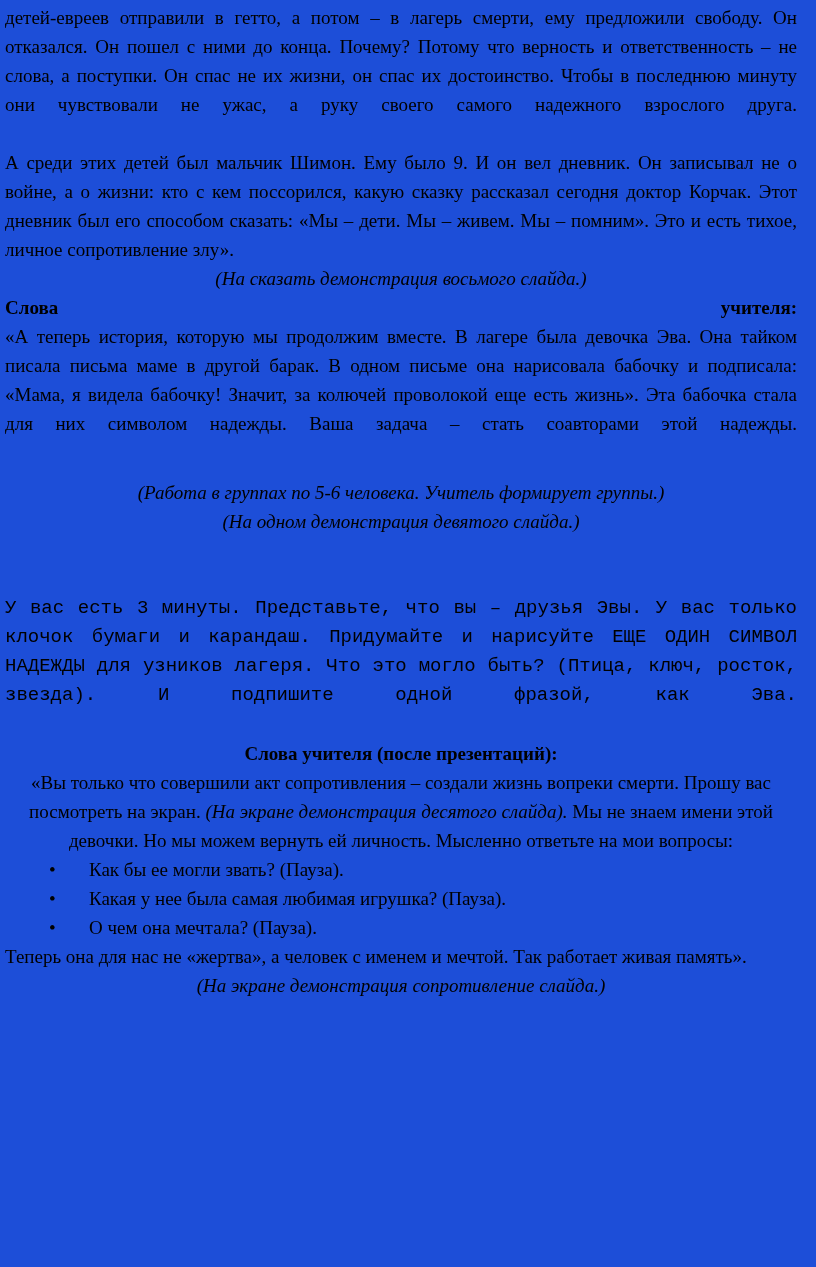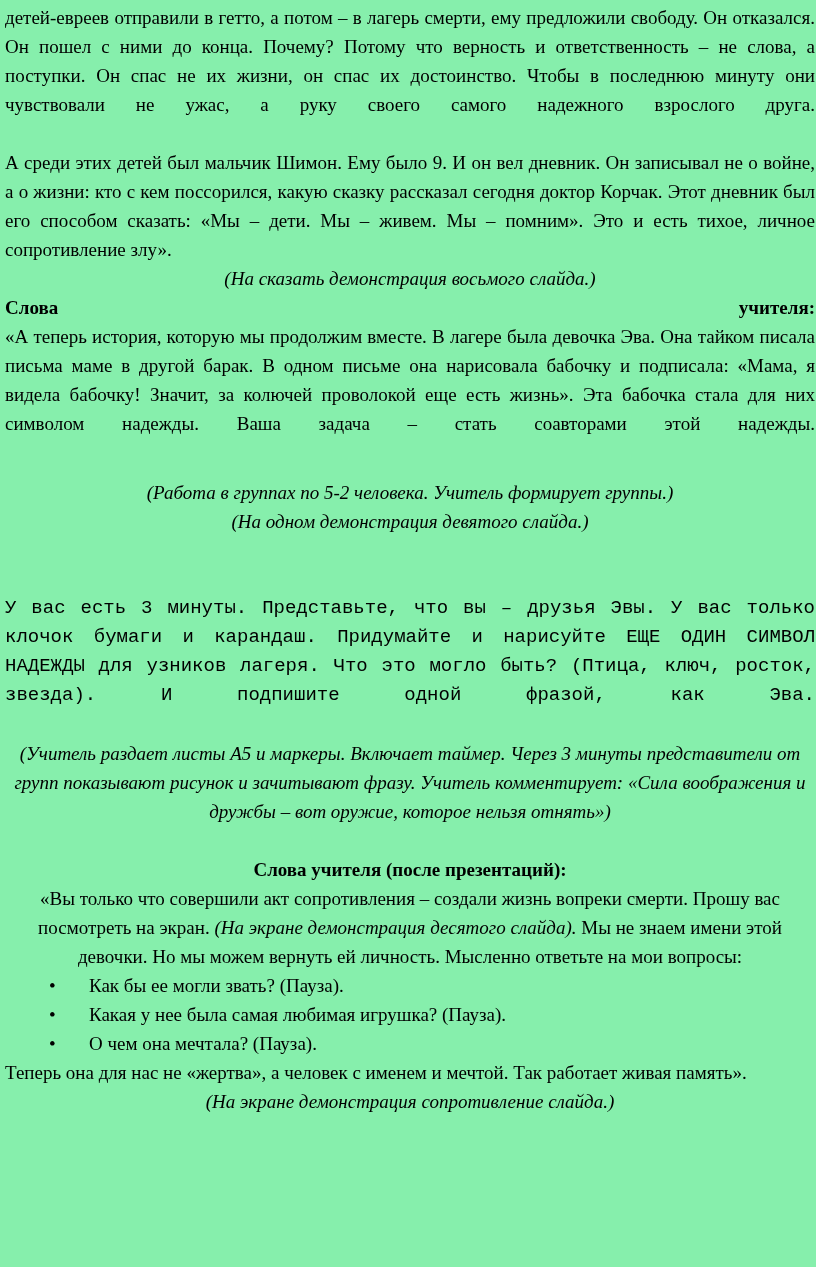--- a/index.html
+++ b/index.html
@@ -13,22 +13,22 @@
     overflow: hidden;
     color: #000000;
     font-family: "Liberation Serif", "DejaVu Serif", serif;
     font-size: 19px;
     line-height: 29px;
   }
   .page {
     box-sizing: border-box;
     width: 816px;
     height: 1267px;
-    padding: 3px 1px 0 5px;
-    background: #86efac;
+    padding: 3px 19px 0 5px;
+    background: #1d4ed8;
   }
   p, div.block { margin: 0; }
   .just { text-align: justify; }
   .just-all { text-align: justify; text-align-last: justify; }
   .center { text-align: center; }
   .bold { font-weight: bold; }
   .italic { font-style: italic; }
   .gap1 { margin-top: 29px; }
   .gap15 { margin-top: 40px; }
   .gap2 { margin-top: 58px; font-family: Liberation Mono, monospace; }
@@ -59,27 +59,26 @@
 
   <p class="center italic">(На сказать демонстрация восьмого слайда.)</p>
 
   <div class="spread block">
     <span>Слова</span>
     <span>учителя:</span>
   </div>
 
   <p class="just just-all">«А теперь история, которую мы продолжим вместе. В лагере была девочка Эва. Она тайком писала письма маме в другой барак. В одном письме она нарисовала бабочку и подписала: «Мама, я видела бабочку! Значит, за колючей проволокой еще есть жизнь». Эта бабочка стала для них символом надежды. Ваша задача – стать соавторами этой надежды.</p>
 
-  <p class="center italic gap15">(Работа в группах по 5-2 человека. Учитель формирует группы.)</p>
+  <p class="center italic gap15">(Работа в группах по 5-6 человека. Учитель формирует группы.)</p>
 
   <p class="center italic">(На одном демонстрация девятого слайда.)</p>
 
   <p class="just just-all gap2">У вас есть 3 минуты. Представьте, что вы – друзья Эвы. У вас только клочок бумаги и карандаш. Придумайте и нарисуйте ЕЩЕ ОДИН СИМВОЛ НАДЕЖДЫ для узников лагеря. Что это могло быть? (Птица, ключ, росток, звезда). И подпишите одной фразой, как Эва.</p>
 
-  <p class="center italic gap1">(Учитель раздает листы А5 и маркеры. Включает таймер. Через 3 минуты представители от групп показывают рисунок и зачитывают фразу. Учитель комментирует: «Сила воображения и дружбы – вот оружие, которое нельзя отнять»)</p>
 
   <p class="center bold gap1">Слова учителя (после презентаций):</p>
 
   <p class="center"><span>«Вы только что совершили акт сопротивления – создали жизнь вопреки смерти. Прошу вас посмотреть на экран. </span><span class="italic">(На экране демонстрация десятого слайда).</span><span> Мы не знаем имени этой девочки. Но мы можем вернуть ей личность. Мысленно ответьте на мои вопросы:</span></p>
 
   <div class="bullet-list block">
     <div class="bullet-row">
       <span class="bullet-marker">•</span>
       <span class="bullet-text">Как бы ее могли звать? (Пауза).</span>
     </div>

